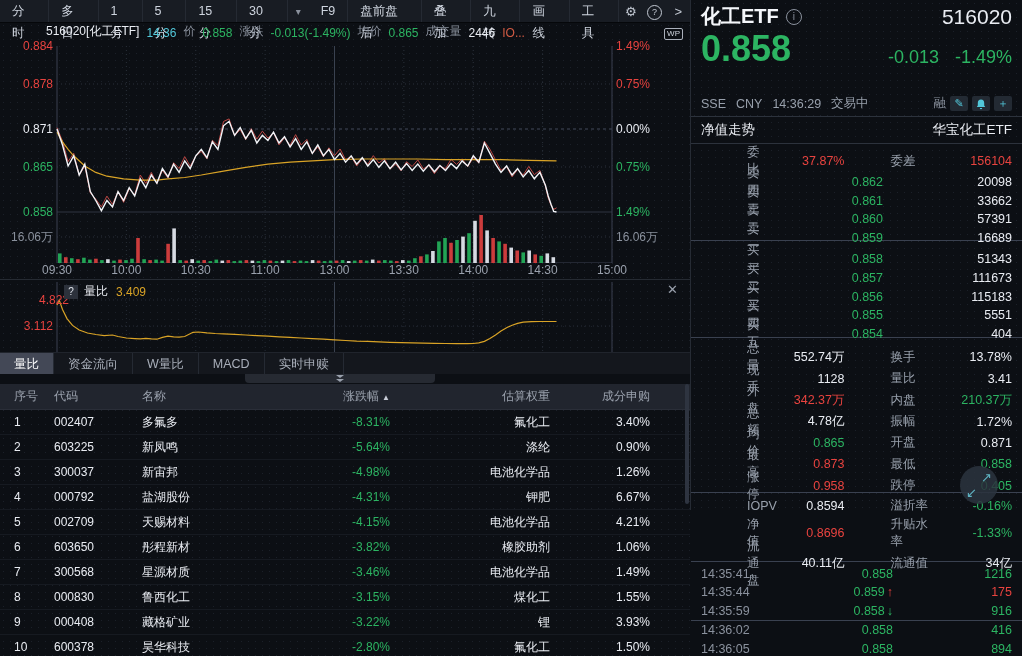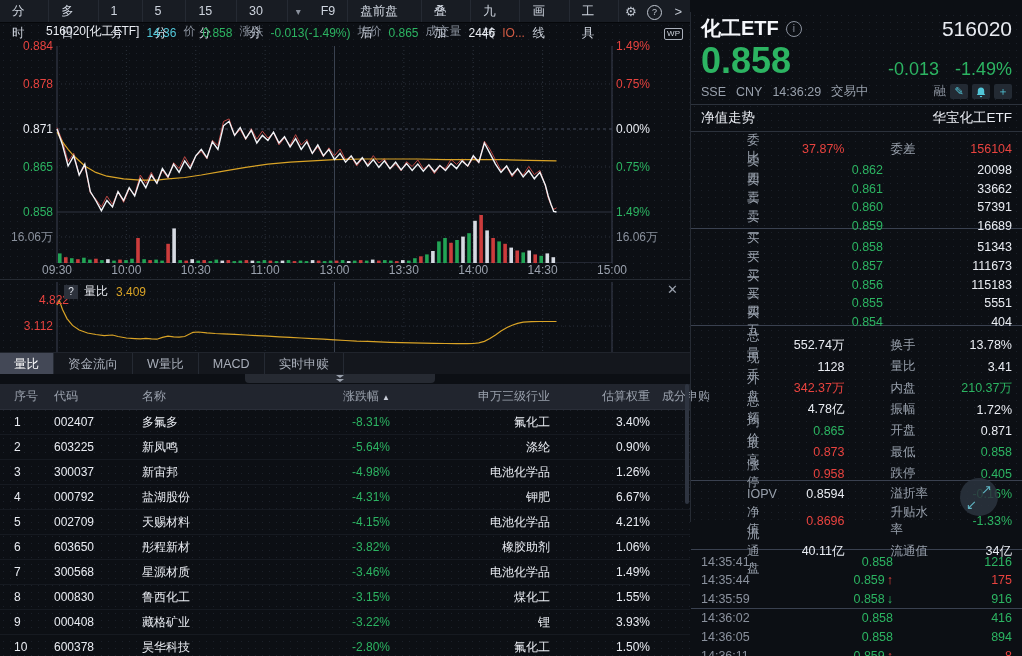--- a/index.html
+++ b/index.html
@@ -40,29 +40,29 @@
   
   #table{position:absolute;left:0;top:362px;width:690px;height:272px;}
   .trow{display:grid;grid-template-columns:48px 88px 150px 110px 160px 100px 85px;align-items:center;height:24px;border-bottom:1px solid #161a21;}
   .trow.head{height:25px;background:#21252e;color:#9aa1ad;border-bottom:1px solid #2a2e38;}
   .trow>div{padding:0 6px;white-space:nowrap;overflow:hidden;}
   .trow>div:nth-child(1){padding-left:14px;}
   .trow>div:nth-child(4),.trow>div:nth-child(5),.trow>div:nth-child(6){text-align:right;}
   .sorticon{font-size:8px;color:#c9ced8;margin-left:3px;}
   #vscroll{position:absolute;left:685px;top:362px;width:4px;height:120px;background:#2e3440;border-radius:2px;}
   
-  #panel{position:absolute;left:690px;top:12px;width:332px;height:510px;border-left:1px solid #262b34;box-sizing:border-box;}
+  #panel{position:absolute;left:690px;top:0;width:332px;height:510px;border-left:1px solid #262b34;box-sizing:border-box;}
   #p-title{display:flex;align-items:center;padding:3px 10px 0 10px;}
   #p-name{font-size:20px;font-weight:bold;color:#f4f6fa;}
   .info-i{display:inline-block;width:14px;height:14px;line-height:14px;border:1px solid #8a919d;border-radius:50%;color:#8a919d;font-size:10px;text-align:center;margin-left:7px;}
   #p-code{margin-left:auto;font-size:21px;color:#e9ecf2;}
   #p-price-row{display:flex;align-items:flex-end;padding:0 10px;}
   #p-last{font-size:36px;font-weight:bold;line-height:38px;}
   #p-chg{margin-left:auto;font-size:18px;display:flex;gap:16px;}
-  #p-meta{display:flex;align-items:center;padding:3px 10px 4px 10px;color:#98a0ac;font-size:12.5px;border-bottom:1px solid #2c323c;}
+  #p-meta{display:flex;align-items:center;padding:3px 10px 4px 10px;color:#98a0ac;font-size:12.5px;border-bottom:1px solid #2c323c;margin-top:24px;}
   #p-meta .mi{margin-right:10px;}
   #p-icons{margin-left:auto;display:flex;gap:4px;align-items:center;}
   .pico{width:18px;height:15px;background:#232a33;border-radius:2px;color:#52c7d9;font-size:11px;text-align:center;line-height:15px;}
   #p-nav{display:flex;padding:4px 10px;font-size:13.5px;border-bottom:1px solid #2c323c;color:#e9ecf2;}
   #p-nav span:last-child{margin-left:auto;}
   .grid4{display:grid;grid-template-columns:62px 1fr 86px 1fr;padding:0 10px;align-items:center;}
   .grid4>span:nth-child(2),.grid4>span:nth-child(4){text-align:right;}
   #p-weibi{height:21px;font-size:12.5px;}
   .lbl{color:#98a0ac;margin-left:46px;}
   .bookrow{display:grid;grid-template-columns:52px 130px 1fr;padding:0 10px;height:18.6px;align-items:center;font-size:12.5px;}
@@ -292,21 +292,20 @@
           <span class="tri"></span>
         </div>
       </div>
 
     <div id="table">
         <div class="trow head">
           <div>序号</div>
           <div>代码</div>
           <div>名称</div>
           <div>涨跌幅<span class="sorticon">▲</span></div>
-          <div>申万三级行业</div>
           <div>估算权重</div>
           <div>成分申购</div>
         </div>
         <div class="trow">
           <div class="w">1</div>
           <div class="w">002407</div>
           <div class="w">多氟多</div>
           <div class="g">-8.31%</div>
           <div class="w">氟化工</div>
           <div class="w">3.40%</div>

